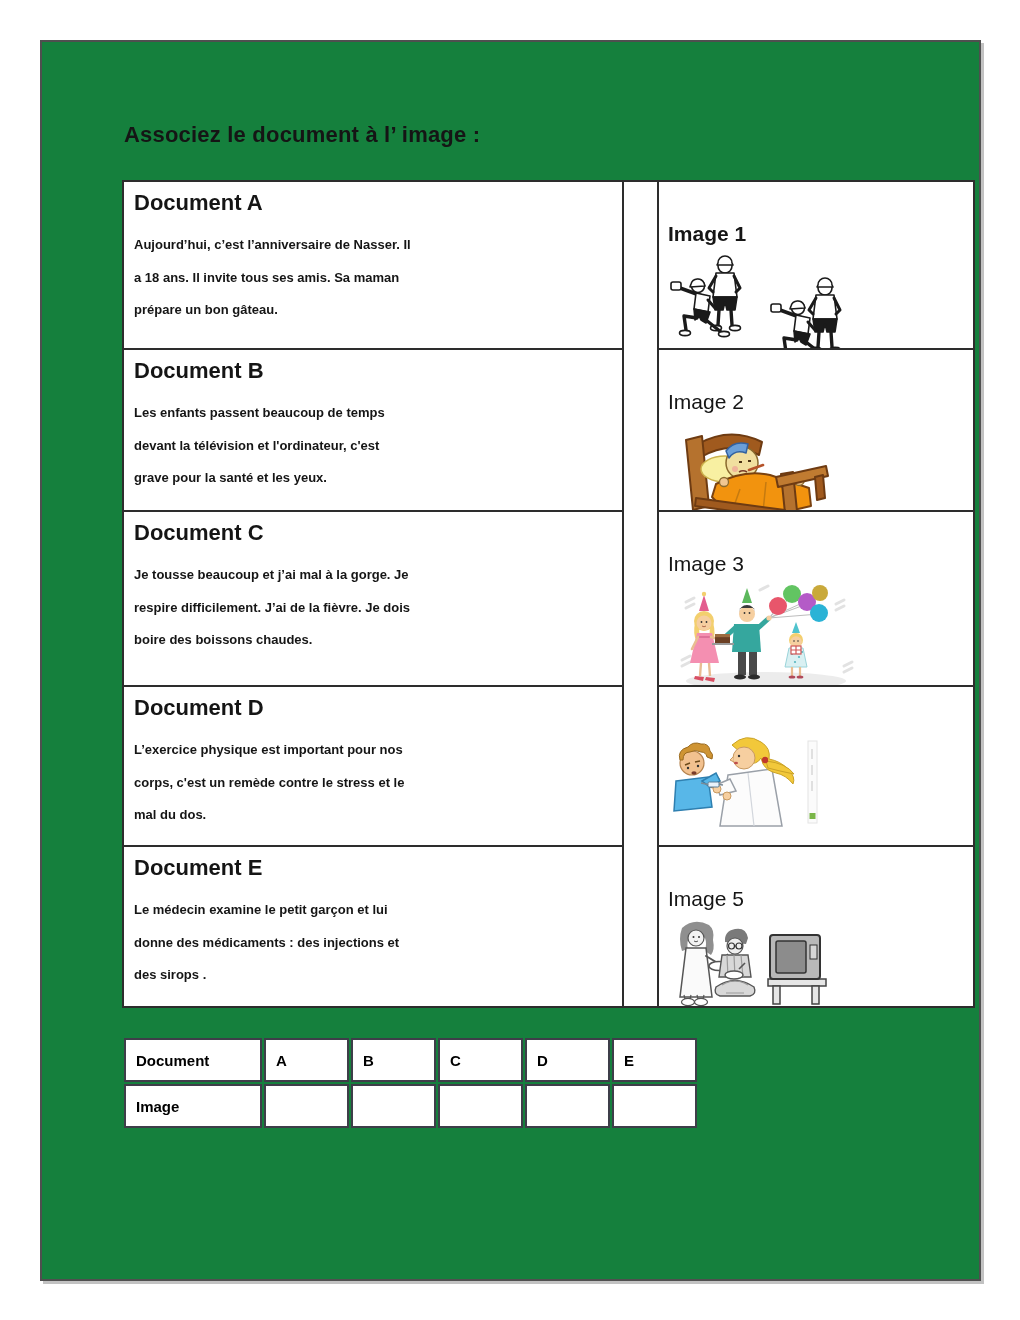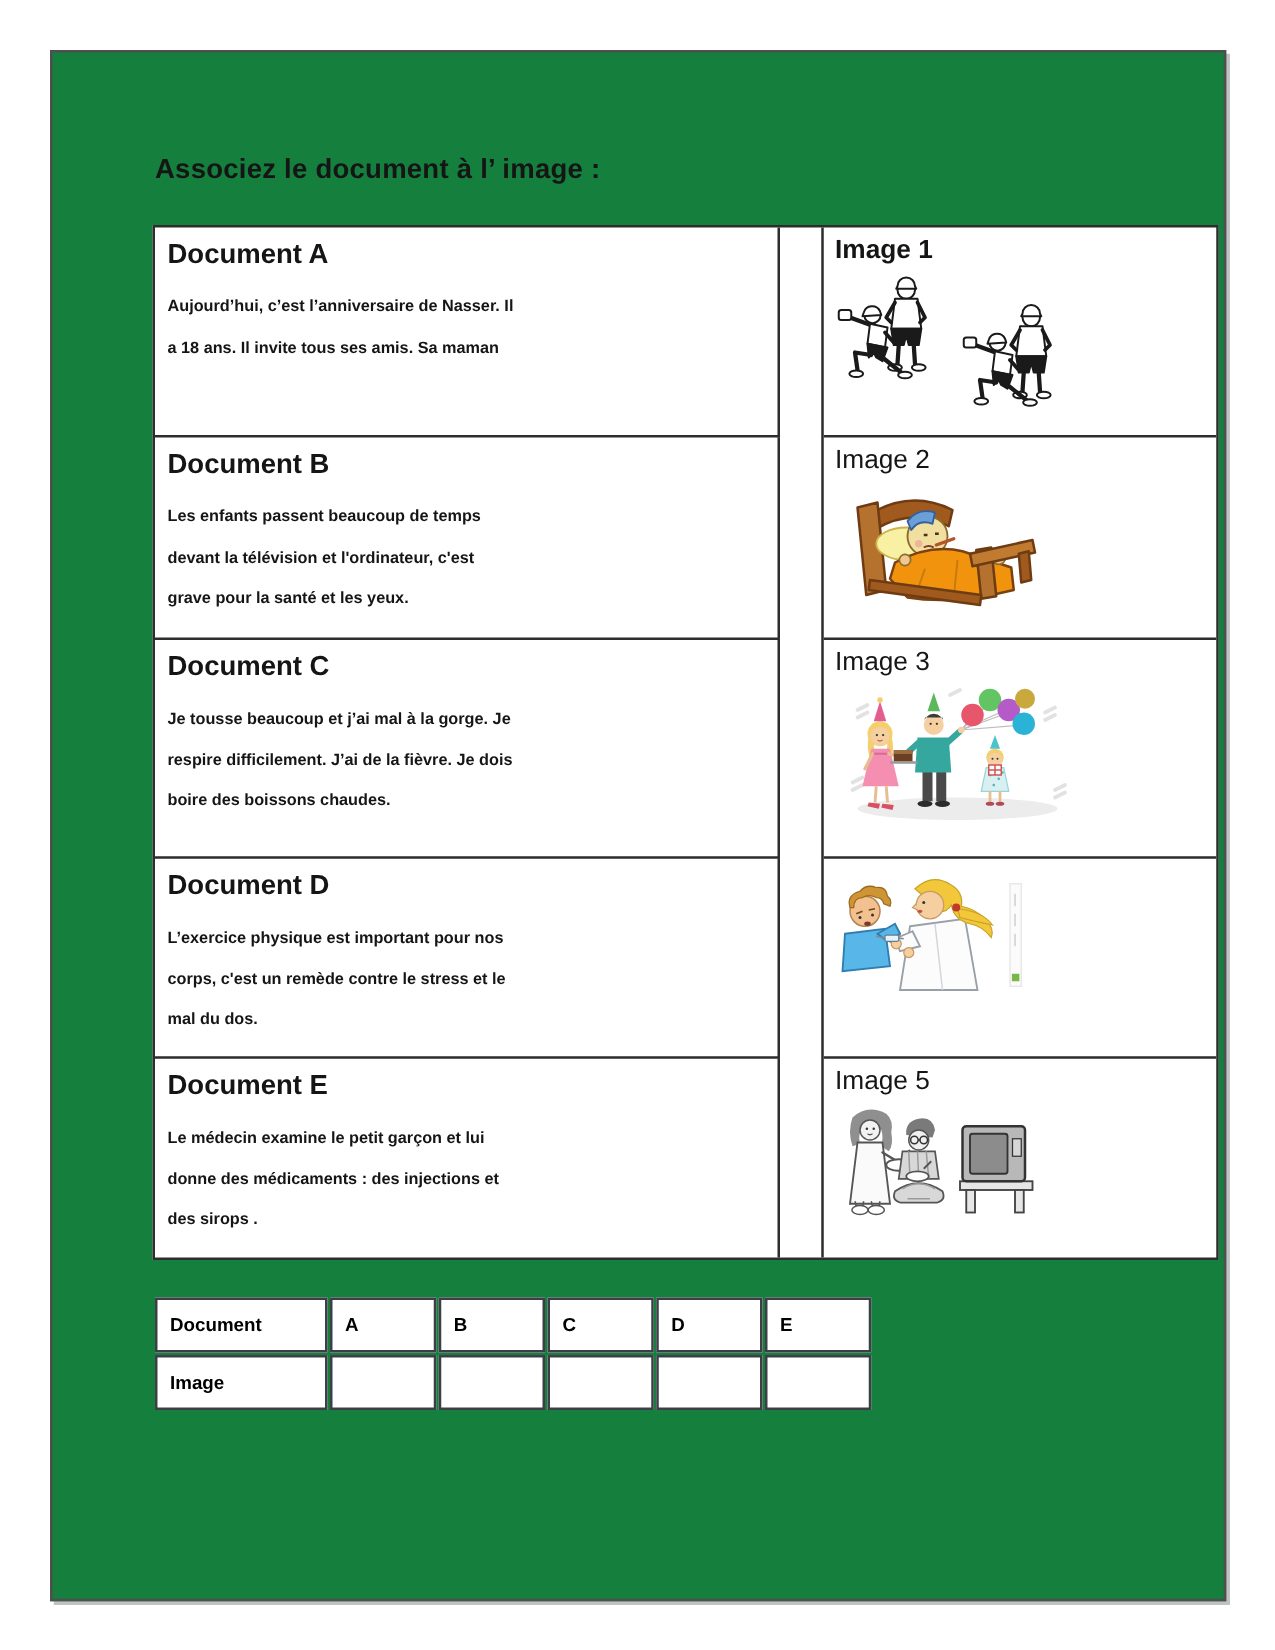--- a/index.html
+++ b/index.html
@@ -24,21 +24,21 @@
   }
   .main-table > div { box-sizing:border-box; }
   .doc-cell {
     grid-column:1; border-right:2px solid #2d2d2d; border-bottom:2px solid #2d2d2d;
     padding:8px 4px 0 10px; overflow:hidden;
   }
   .doc-cell.last { border-bottom:none; }
   .spacer { grid-column:2; grid-row:1 / 6; border-right:2px solid #2d2d2d; }
   .img-cell {
     grid-column:3; border-bottom:2px solid #2d2d2d;
-    padding:5px 0 2px 9px; overflow:hidden;
+    padding:5px 0 2px 9px; overflow:hidden;margin-top:34px;
   }
   .img-cell.last { border-bottom:none; }
   .r1{grid-row:1}.r2{grid-row:2}.r3{grid-row:3}.r4{grid-row:4}.r5{grid-row:5}
   .doc-header { font-size:22px; font-weight:bold; margin:0 0 13px 0; }
   .doc-line { font-size:13px; line-height:32.5px; white-space:nowrap;font-weight:bold; }
   .img-label { font-size:21px; line-height:26px; }
   .img-label.bold { font-weight:bold; }
   .clipart { display:block; margin-top:3px; }
   .answer-table {
     position:absolute; left:80px; top:994px;
@@ -58,20 +58,21 @@
 <div class="page">
 
   <div class="title">Associez le document à l’ image :</div>
 
   <div class="main-table">
 
     <div class="doc-cell r1">
       <div class="doc-header">Document A</div>
       <div class="doc-line">Aujourd’hui, c’est l’anniversaire de Nasser. Il</div>
       <div class="doc-line">a 18 ans. Il invite tous ses amis. Sa maman</div>
+      <div class="doc-line">prépare un bon gâteau.</div>
     </div>
     <div class="doc-cell r2">
       <div class="doc-header">Document B</div>
       <div class="doc-line">Les enfants passent beaucoup de temps</div>
       <div class="doc-line">devant la télévision et l'ordinateur, c'est</div>
       <div class="doc-line">grave pour la santé et les yeux.</div>
     </div>
     <div class="doc-cell r3">
       <div class="doc-header">Document C</div>
       <div class="doc-line">Je tousse beaucoup et j’ai mal à la gorge. Je</div>

